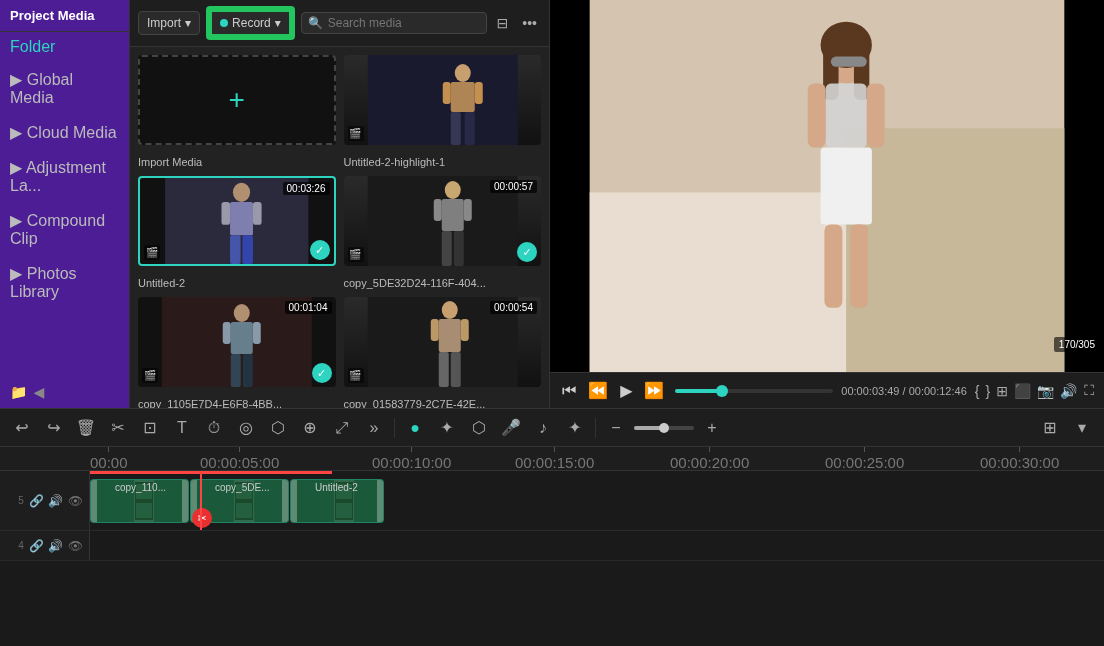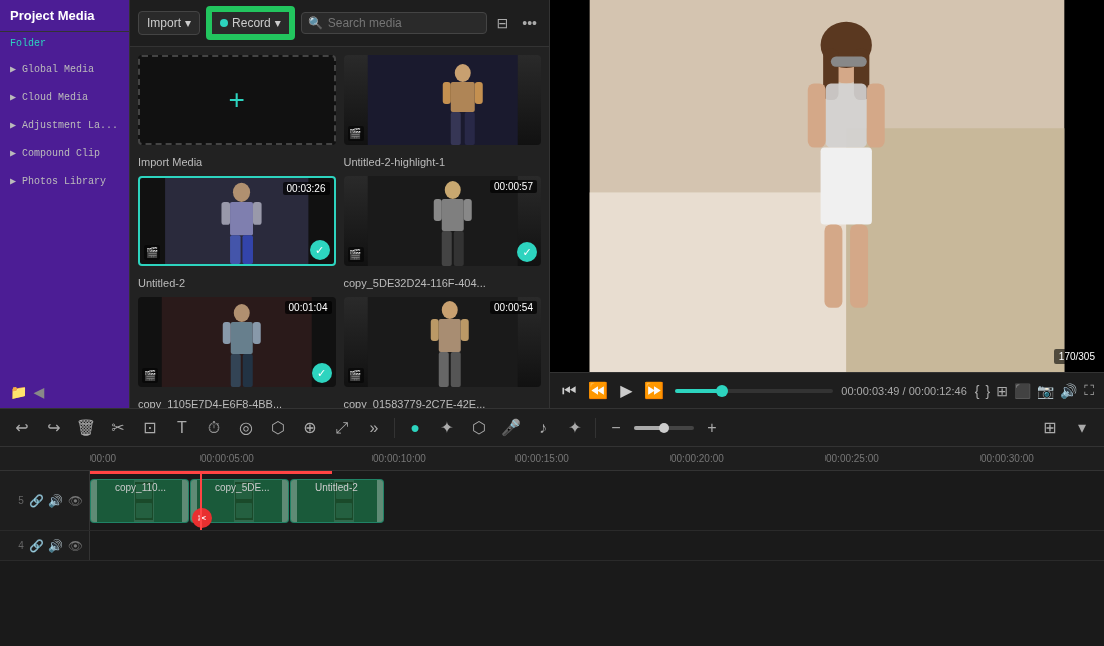--- a/index.html
+++ b/index.html
@@ -35,22 +35,21 @@
       padding: 8px 10px;
       font-weight: 600;
       font-size: 13px;
       color: #fff;
       border-bottom: 1px solid #333;
     }
     .sidebar-item {
       padding: 8px 10px;
       cursor: pointer;
       color: #bbb;
-      font-size: 10px;
-      font-family: Liberation Mono, monospace;
+      font-size: 16px;
     }
     .sidebar-item.active { color: #2dd4bf; }
     .sidebar-item.folder {
       color: #2dd4bf;
       font-weight: 500;
       padding: 6px 10px;
     }
     .sidebar-bottom {
       margin-top: auto;
       display: flex;
@@ -232,21 +231,21 @@
       flex: 1;
       display: flex;
       align-items: center;
       justify-content: center;
       background: #000;
       position: relative;
       min-height: 0;
     }
     .time-overlay {
       position: absolute;
-      bottom: 8px;
+      bottom: 20px;
       right: 4px;
       background: rgba(0,0,0,0.6);
       color: #fff;
       font-size: 10px;
       padding: 2px 5px;
       border-radius: 2px;
     }
 
     .preview-controls {
       background: #1e1e1e;
@@ -385,24 +384,24 @@
     .ruler-marks {
       display: flex;
       align-items: center;
       flex: 1;
       position: relative;
       height: 100%;
     }
     .ruler-mark {
       position: absolute;
       display: flex;
-      flex-direction: row;
+      flex-direction: column;
       align-items: center;
       color: #777;
-      font-size: 10px;
+      font-size: 15px;
     }
     .ruler-tick {
       width: 1px;
       height: 6px;
       background: #555;
       margin-bottom: 2px;
     }
     .timeline-tracks {
       flex: 1;
       display: flex;

